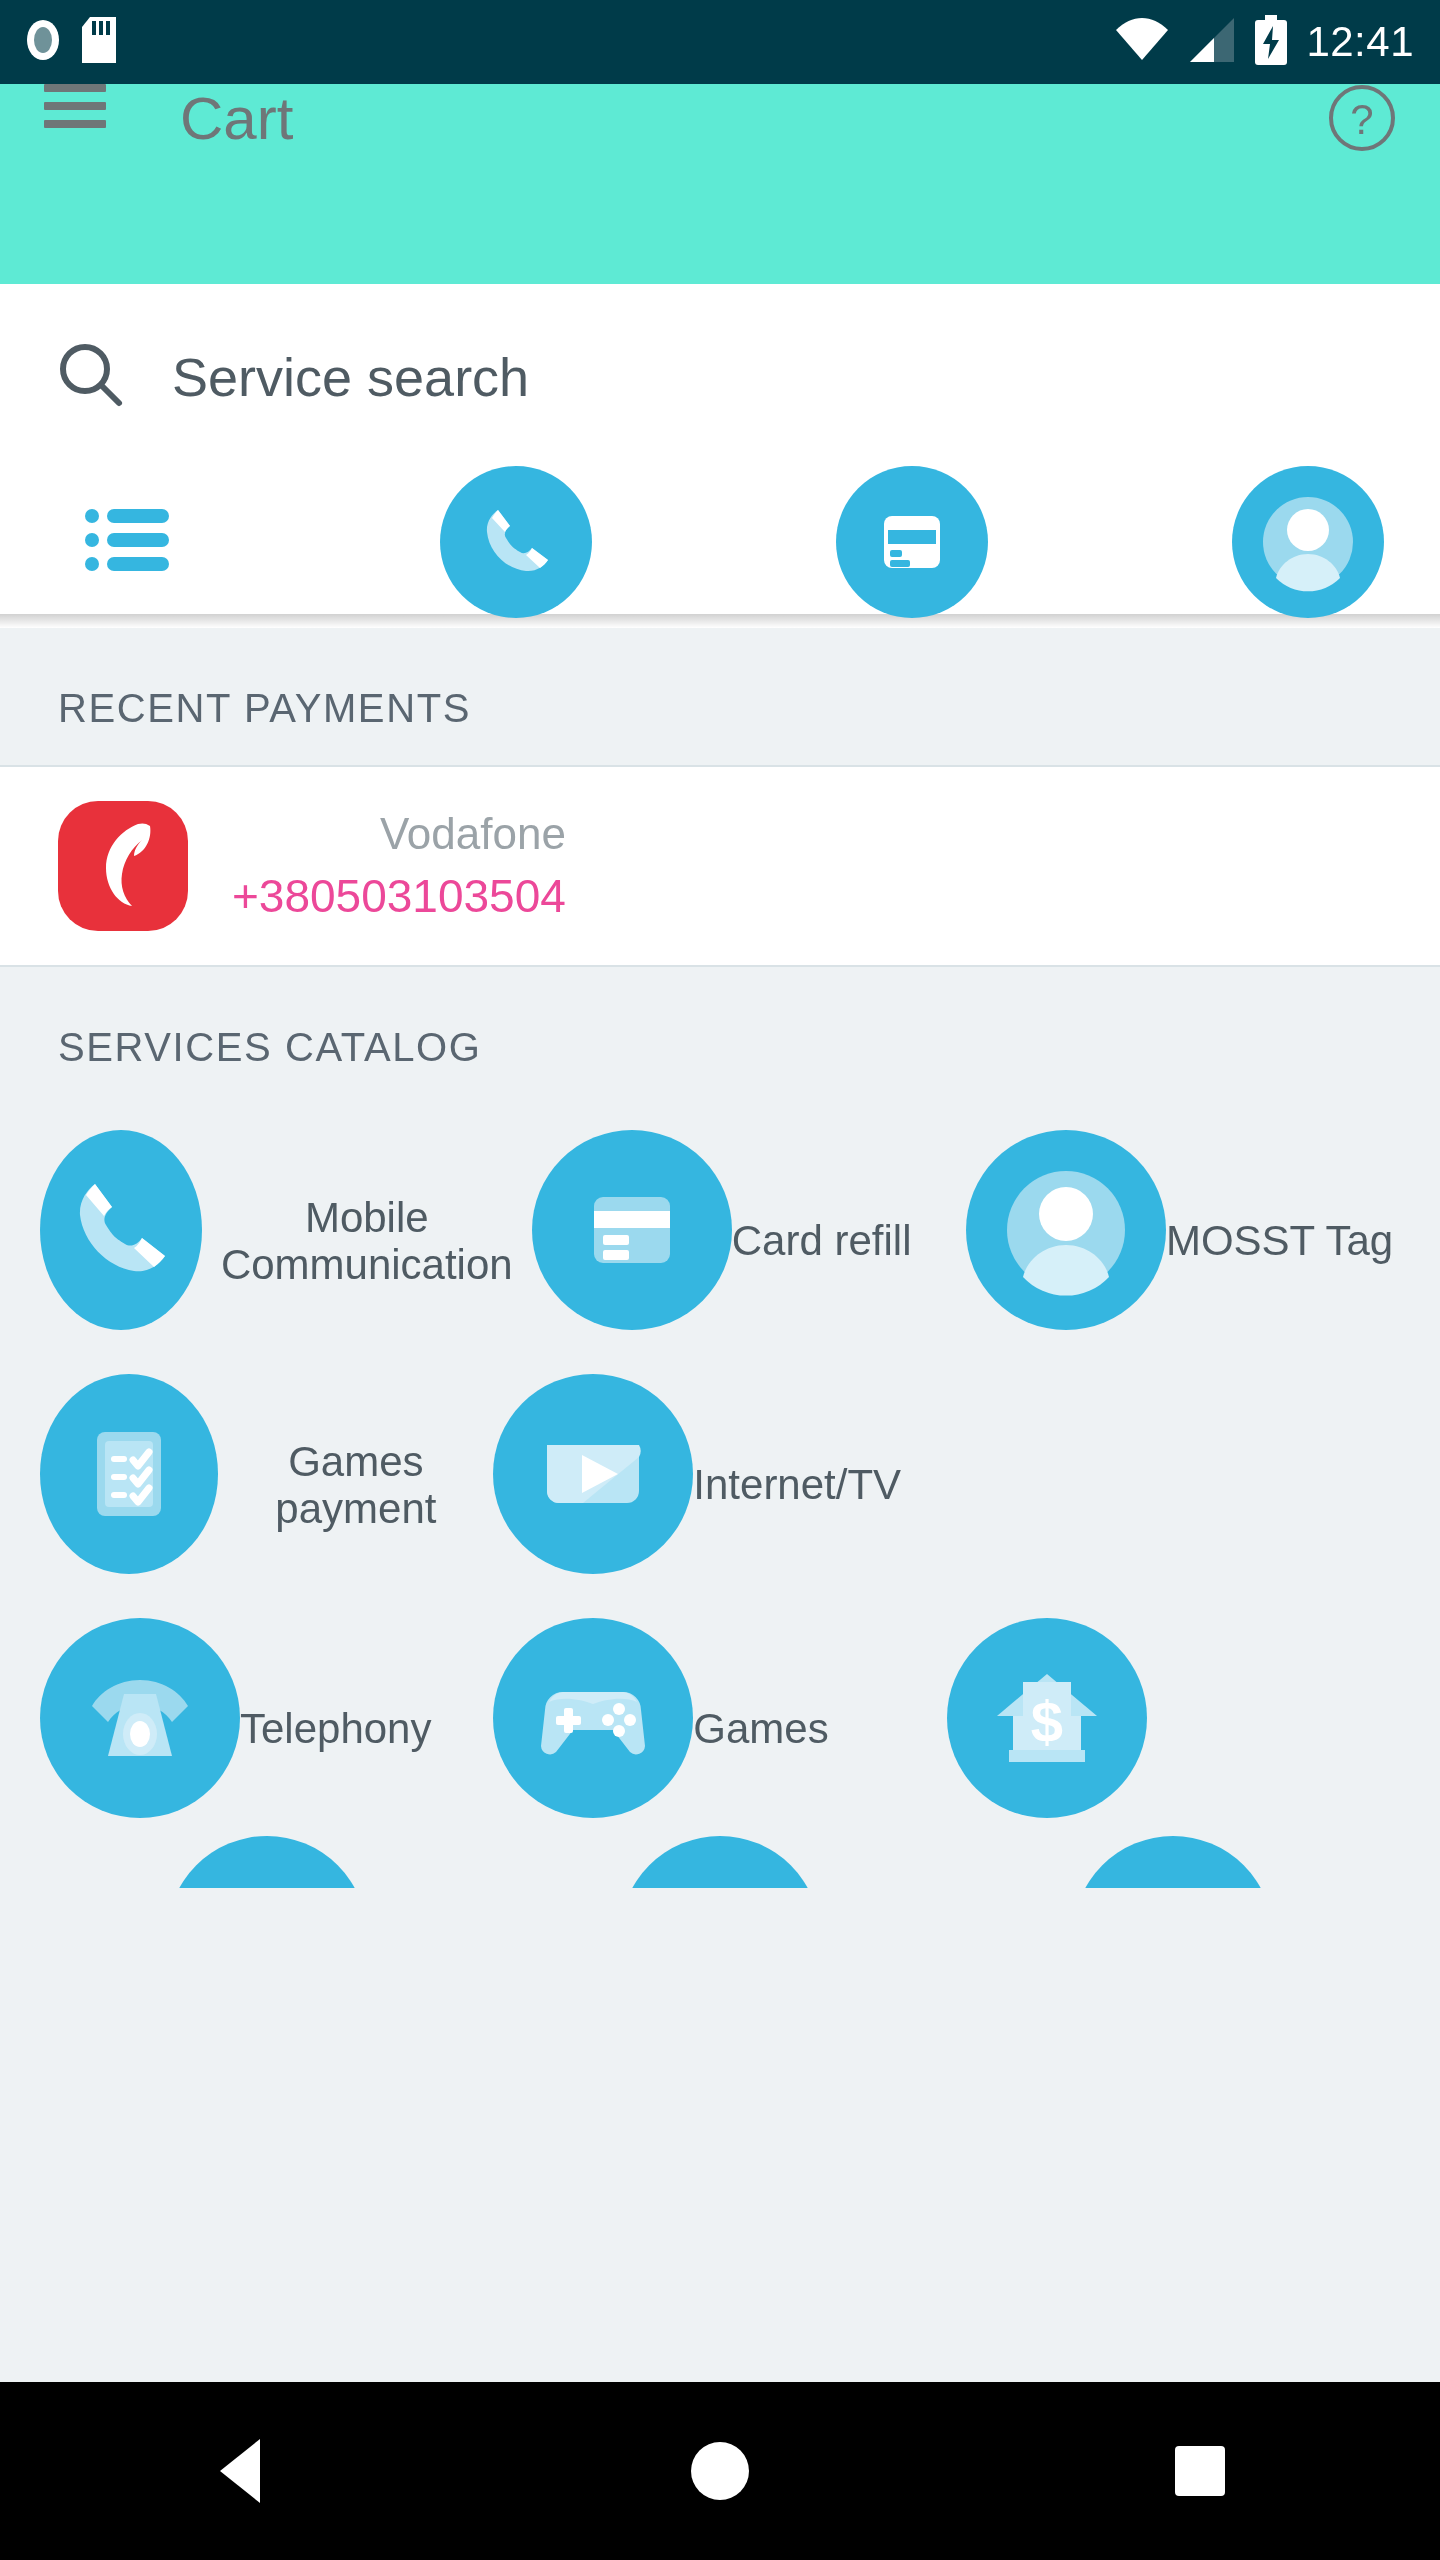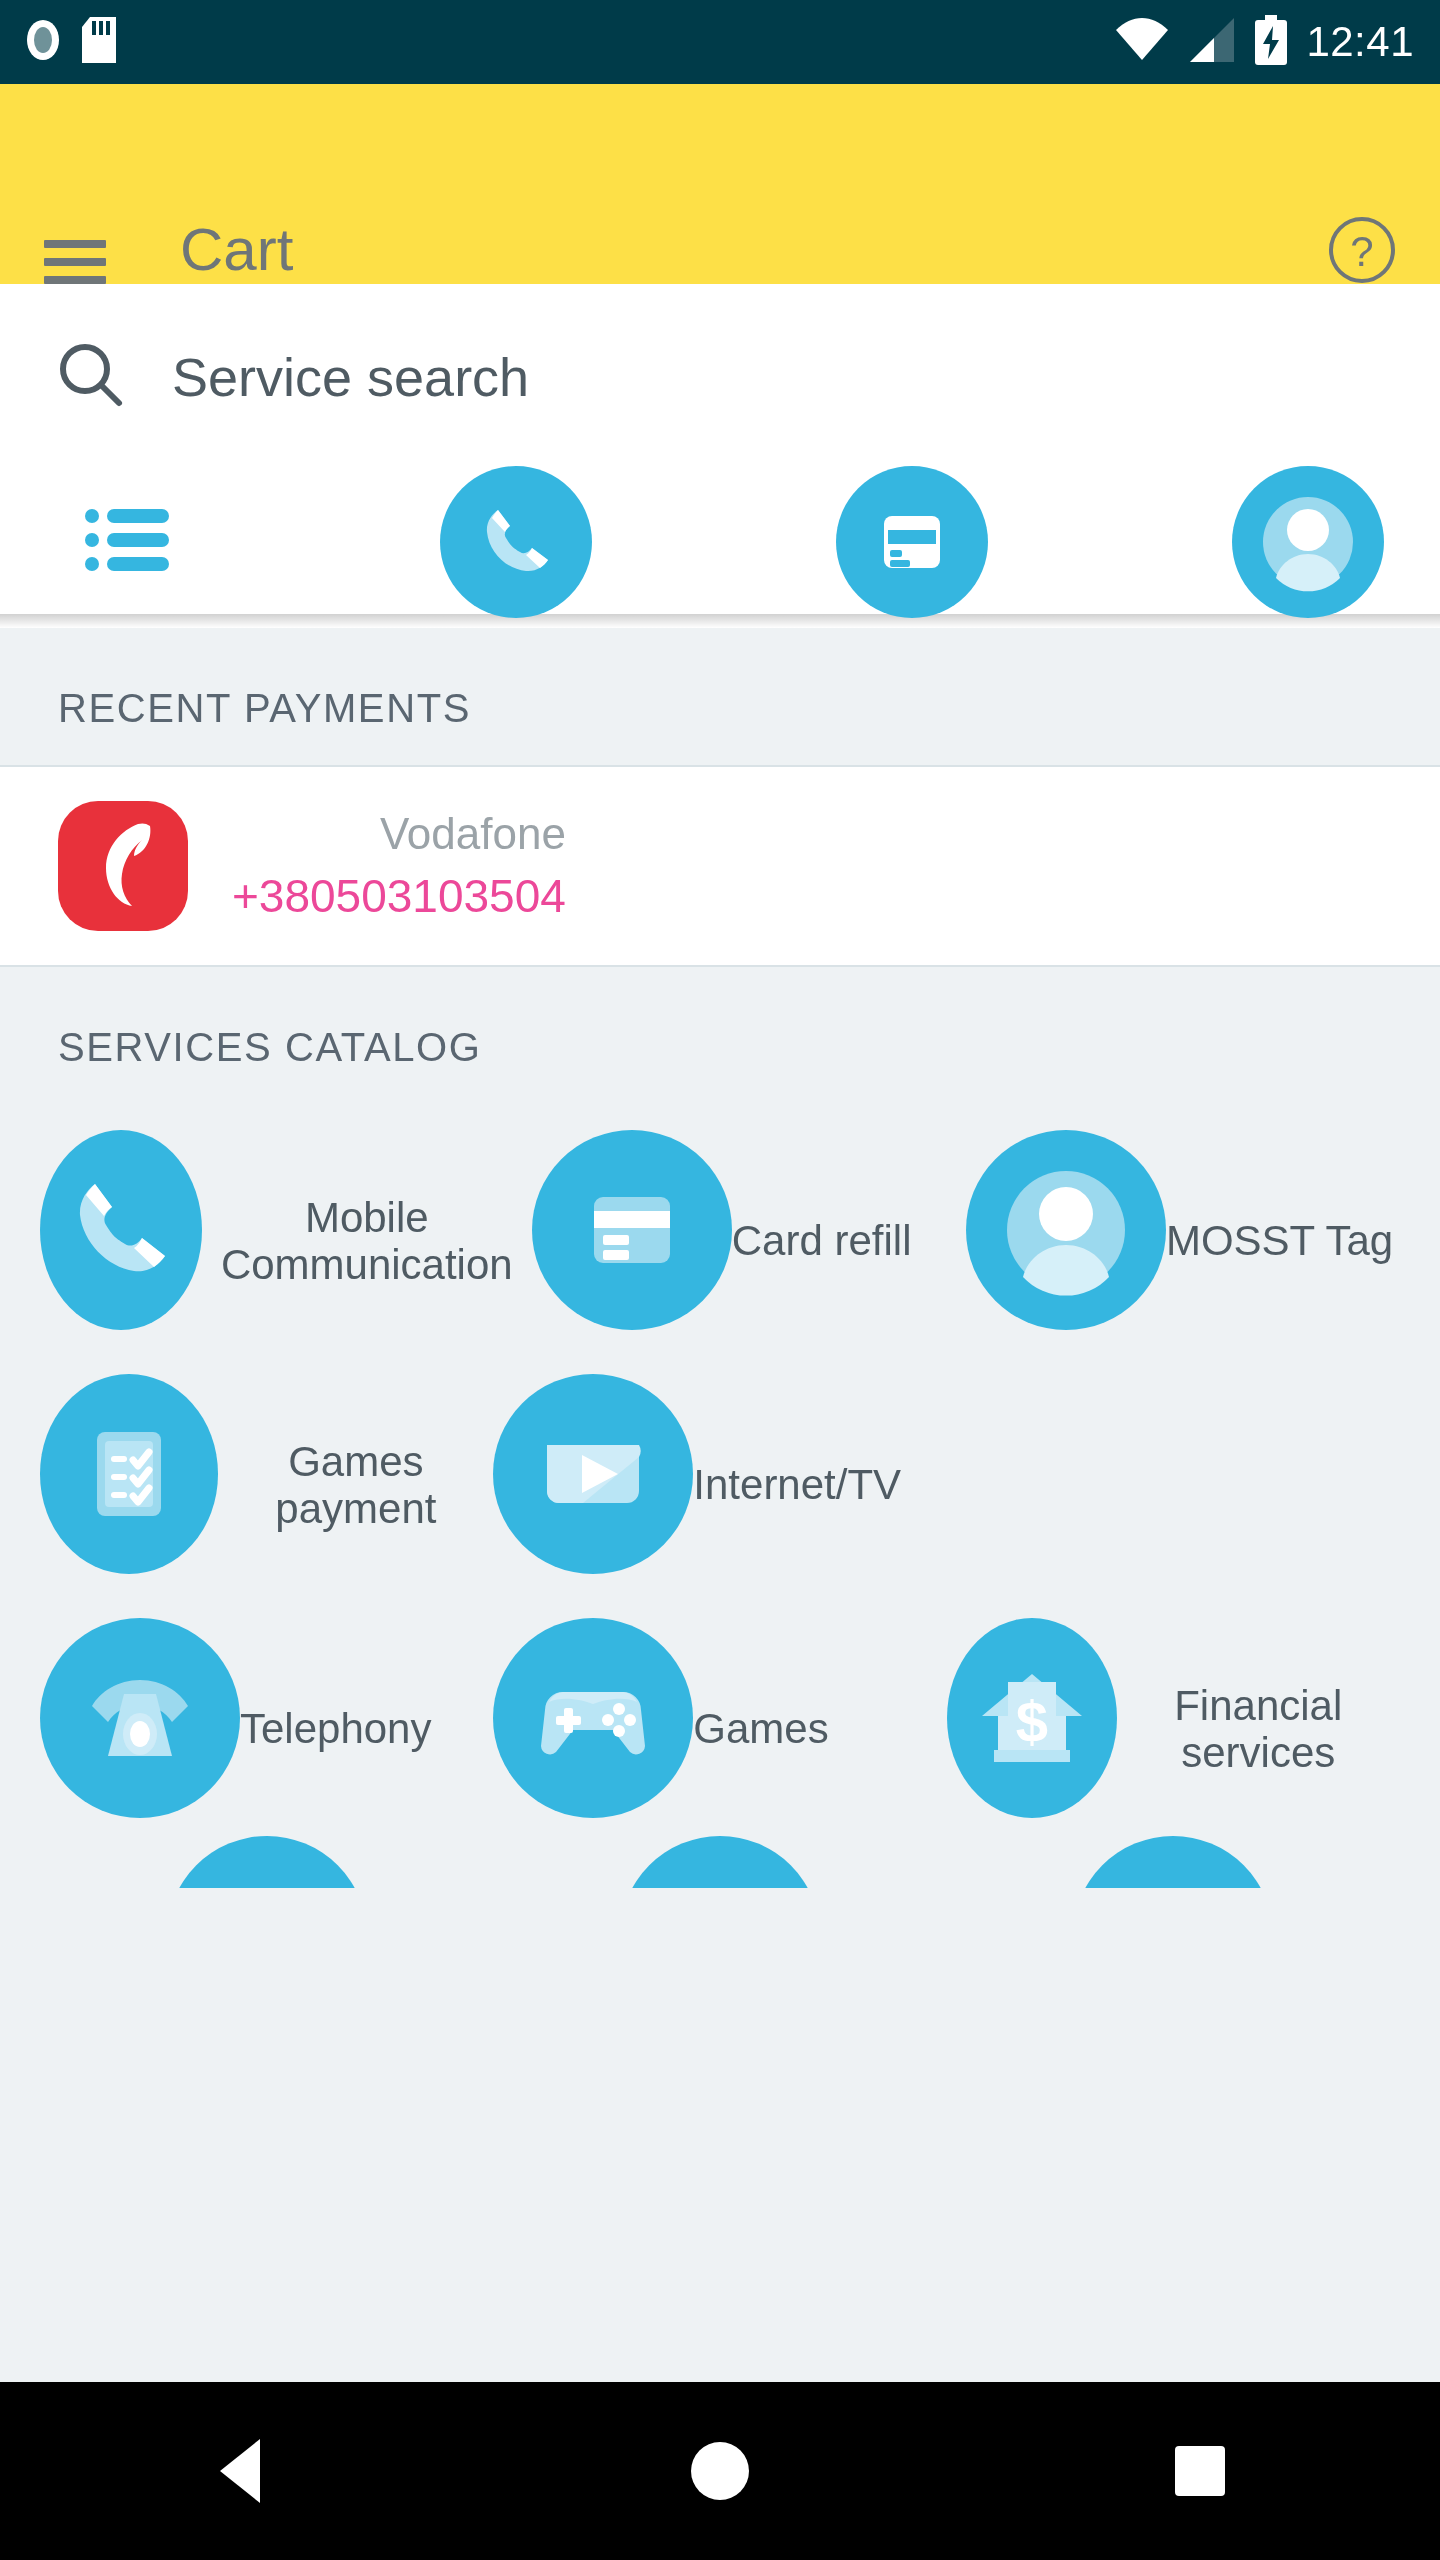--- a/index.html
+++ b/index.html
@@ -15,22 +15,22 @@
   .statusbar {
     height: 84px; background: #003b49;
     display: flex; align-items: center; padding: 0 26px;
   }
   .sb-left { display: flex; align-items: center; gap: 22px; }
   .sb-right { margin-left: auto; display: flex; align-items: center; gap: 18px; }
   .sb-time { color: #ffffff; font-size: 42px; letter-spacing: 0.5px; }
 
   
   .appbar {
-    height: 200px; background: #fde047;
-    display: flex; align-items: flex-end; padding: 0 44px;
+    height: 200px; background: #5eead4;
+    display: flex; align-items: flex-start; padding: 0 44px;
   }
   .hamburger { width: 62px; height: 44px; display: flex; flex-direction: column; justify-content: space-between; }
   .hamburger span { display: block; height: 8px; background: #6f7678; border-radius: 1px; }
   .appbar-title { margin-left: 74px; color: #6f7678; font-size: 60px; }
   .help-btn { margin-left: auto; width: 68px; height: 68px; }
 
   
   .search-card { background: #ffffff; }
   .search-row { display: flex; align-items: center; height: 185px; padding: 0 58px; }
   .search-label { margin-left: 48px; color: #4f5b63; font-size: 54px; }
@@ -317,21 +317,20 @@
       <div class="tile">
         <div class="tile-icon">
           <svg width="120" height="120" viewBox="0 0 120 120">
             <path d="M60 16 L110 58 H10 Z" fill="#b9e5f5"></path>
             <rect x="26" y="58" width="68" height="34" fill="#cfecf8"></rect>
             <rect x="22" y="92" width="76" height="12" fill="#b9e5f5"></rect>
             <rect x="36" y="24" width="48" height="68" fill="#cfecf8"></rect>
             <text x="60" y="84" font-family="Liberation Sans, sans-serif" font-size="58" font-weight="bold" fill="#ffffff" text-anchor="middle">$</text>
           </svg>
         </div>
-        <div class="tile-label">Financial services</div>
       </div>
 
     </div>
 
     <div class="grid">
       <div class="tile-cut">
           <div class="tile-icon"></div>
         </div>
       <div class="tile-cut">
           <div class="tile-icon"></div>

